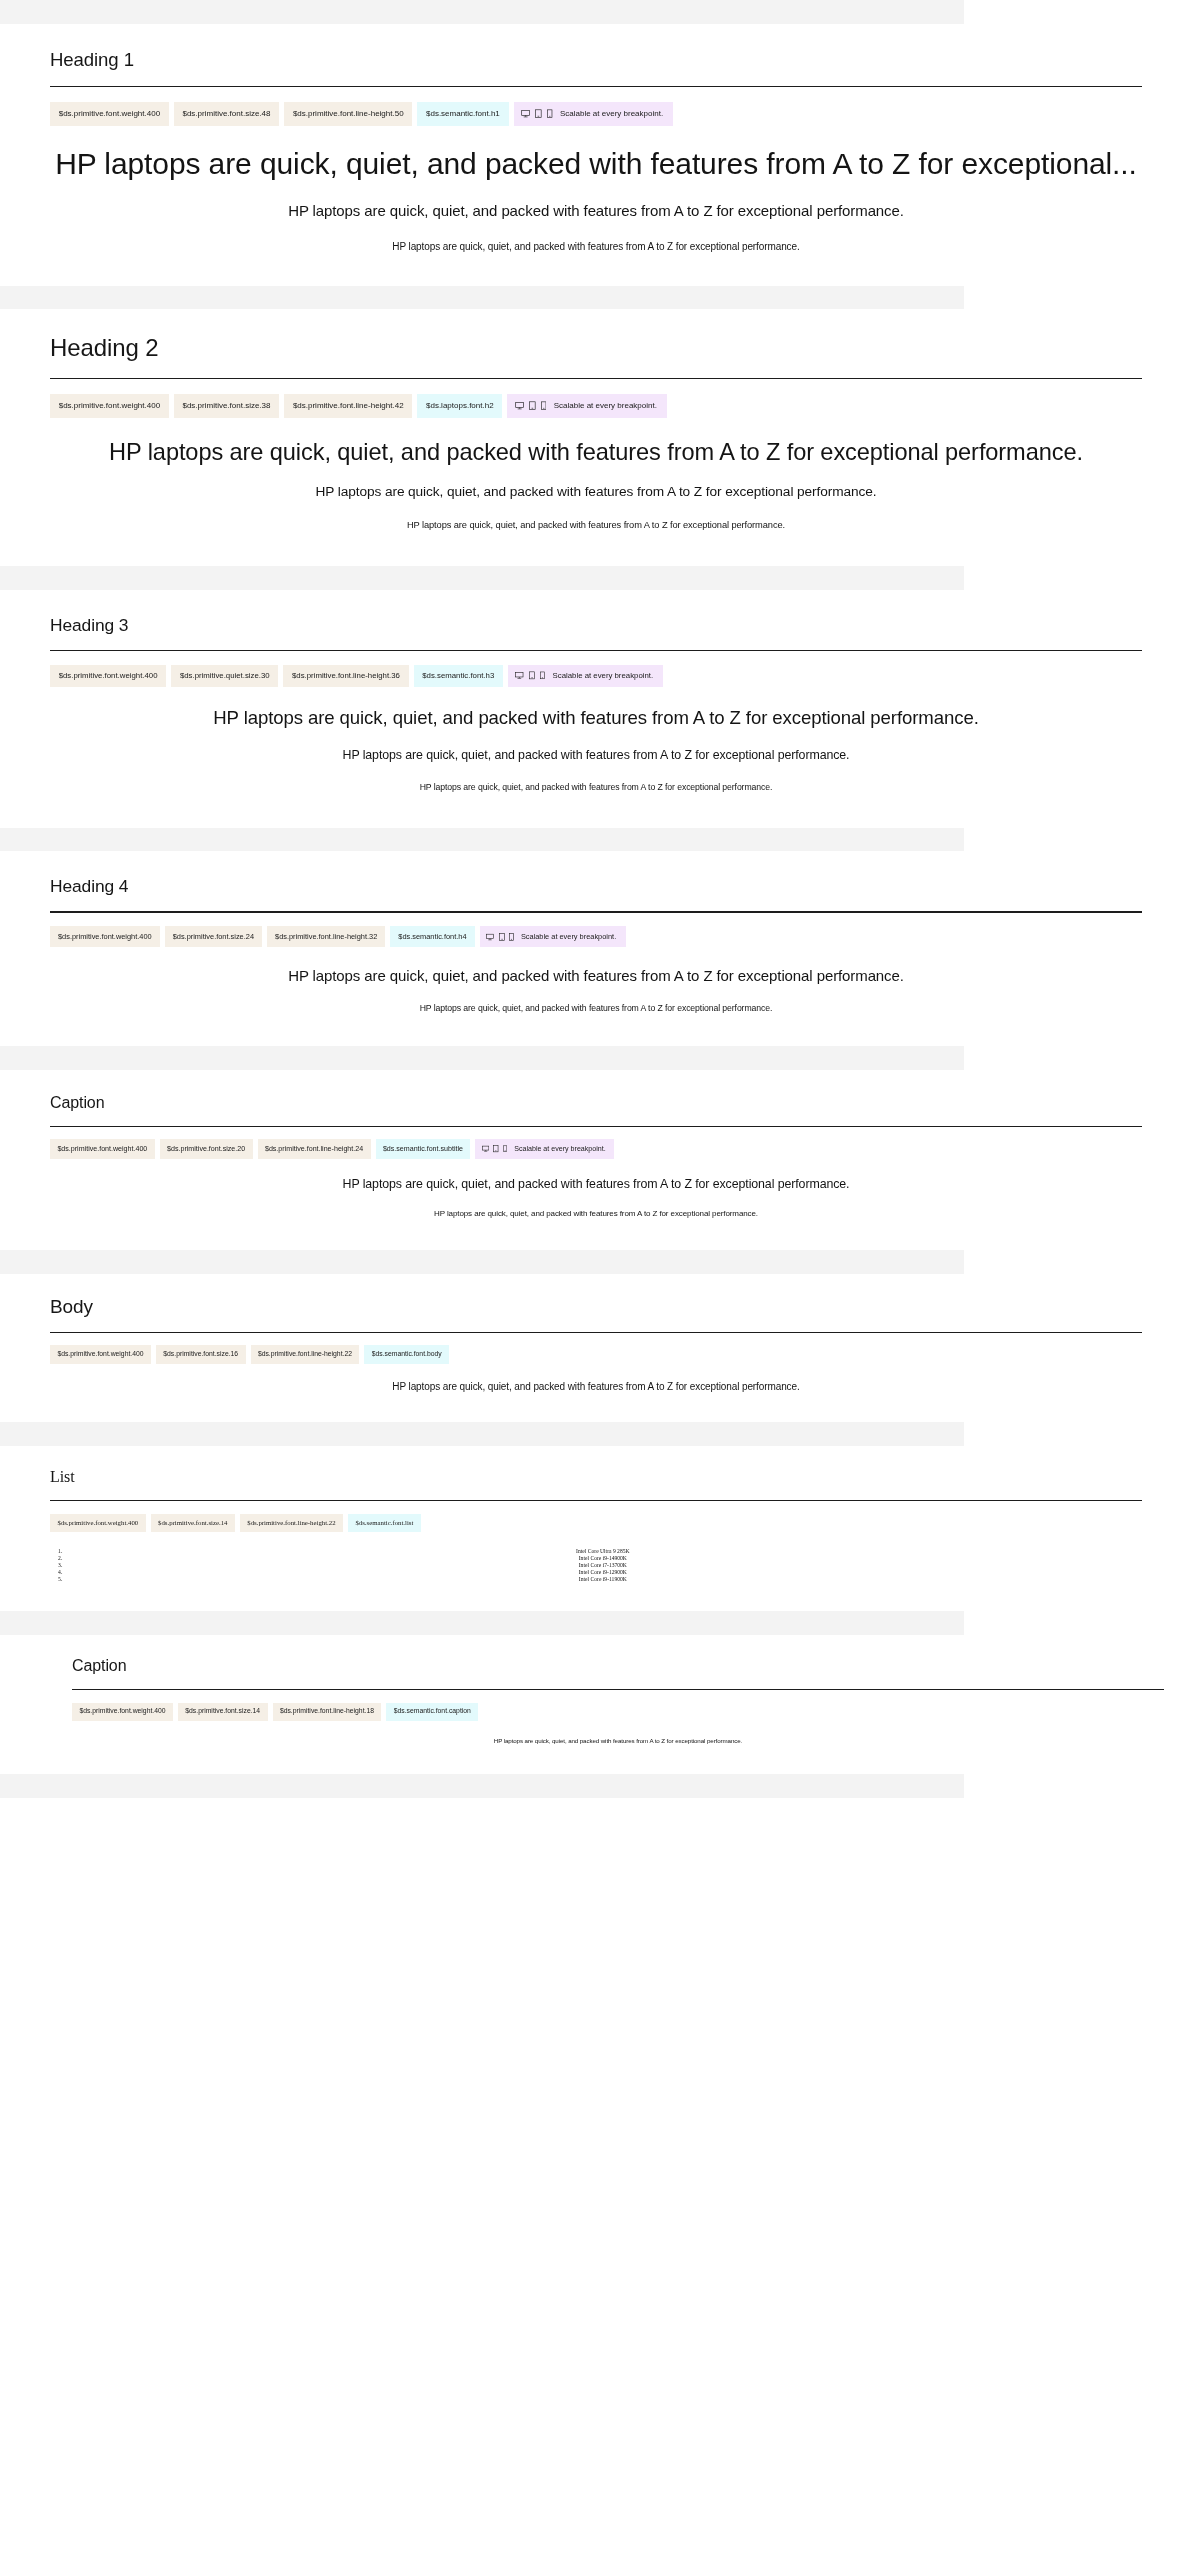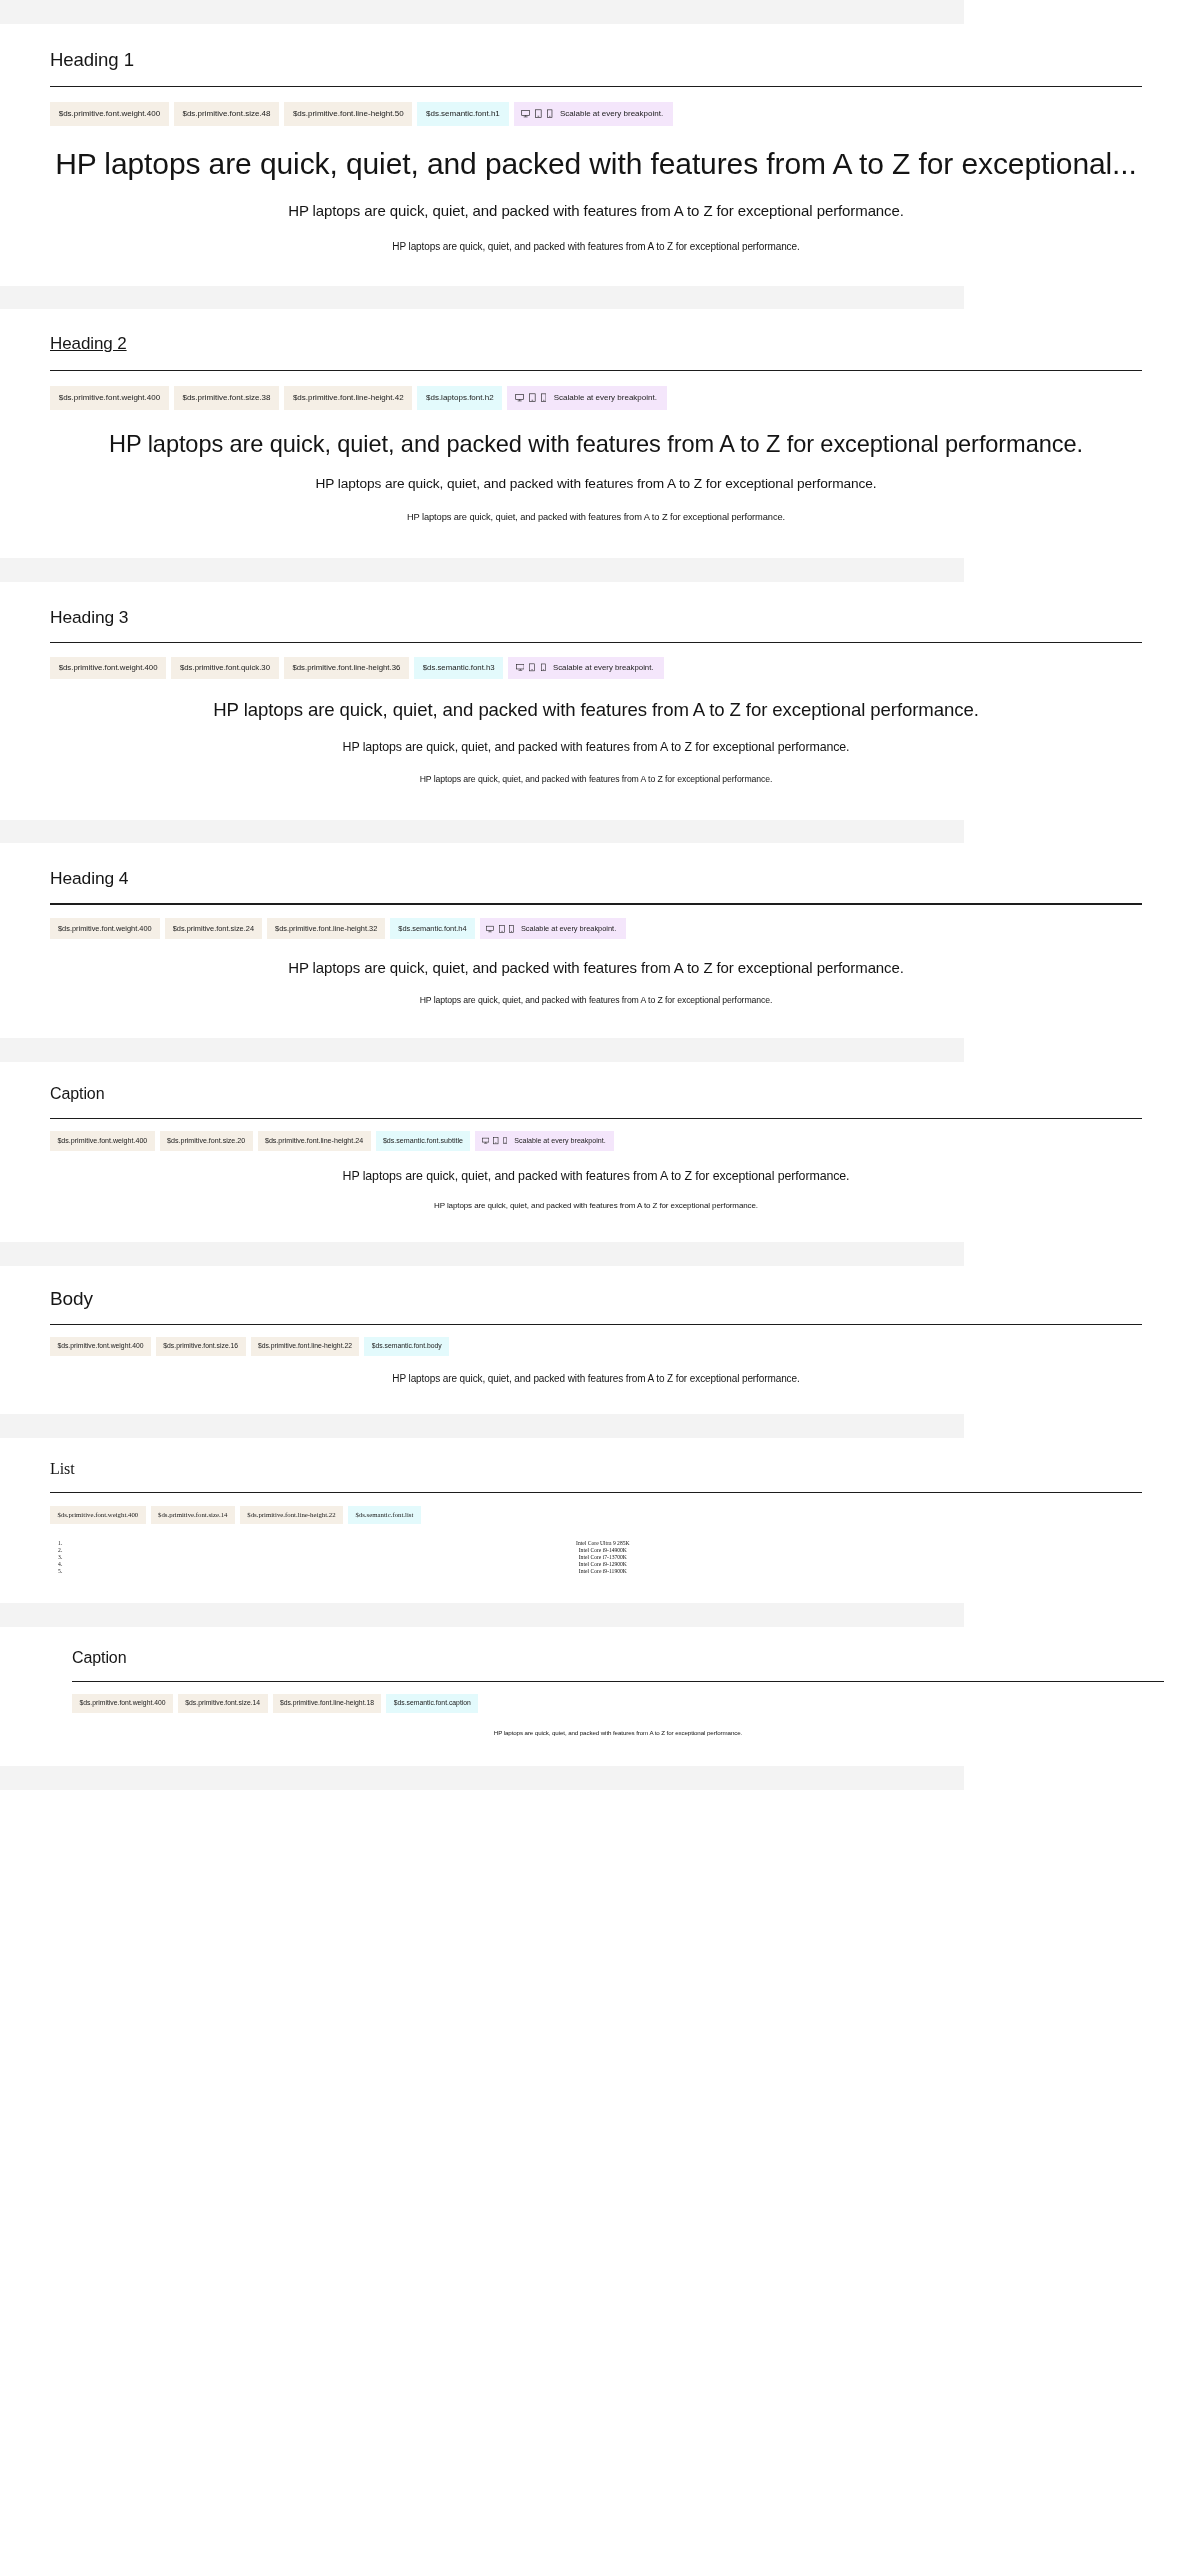--- a/index.html
+++ b/index.html
@@ -107,21 +107,21 @@
   #sec-h1 .chip { height: 23.6px; padding: 0 8.7px; font-size: 8px; }
   #sec-h1 .chip-scalable { padding-left: 7.4px; padding-right: 10px; }
   #sec-h1 .chip-icons { gap: 5px; margin-right: 6.2px; }
   #sec-h1 .samples { margin-top: 22.3px; }
   #sec-h1 .s1 { font-size: 30px; line-height: 31px; }
   #sec-h1 .s2 { font-size: 15px; line-height: 20px; margin-top: 22.3px; }
   #sec-h1 .s3 { font-size: 10px; line-height: 13.7px; margin-top: 18.6px; }
 
   
   #sec-h2 { padding-top: 25px; padding-bottom: 34px; }
-  #sec-h2 .section-title { font-size: 17px; text-decoration: underline; }
+  #sec-h2 .section-title { font-size: 24px; }
   #sec-h2 .rule { margin-top: 16px; }
   #sec-h2 .chips { margin-top: 15px; }
   #sec-h2 .chip { height: 23.6px; padding: 0 8.7px; font-size: 8px; }
   #sec-h2 .chip-scalable { padding-left: 7.4px; padding-right: 10px; }
   #sec-h2 .chip-icons { gap: 5px; margin-right: 6.2px; }
   #sec-h2 .samples { margin-top: 21px; }
   #sec-h2 .s1 { font-size: 23.6px; line-height: 26px; }
   #sec-h2 .s2 { font-size: 13.7px; line-height: 18.6px; margin-top: 18.6px; }
   #sec-h2 .s3 { font-size: 9.3px; line-height: 13px; margin-top: 17.4px; }
 
@@ -287,21 +287,21 @@
   </section>
 
   <div class="band"></div>
 
   <section class="section" id="sec-h3">
     <div class="section-inner">
       <h2 class="section-title">Heading 3</h2>
       <div class="rule"></div>
       <div class="chips">
         <span class="chip chip-primitive">$ds.primitive.font.weight.400</span>
-        <span class="chip chip-primitive">$ds.primitive.font.quick.30</span>
+        <span class="chip chip-primitive">$ds.primitive.quiet.size.30</span>
         <span class="chip chip-primitive">$ds.primitive.font.line-height.36</span>
         <span class="chip chip-semantic">$ds.semantic.font.h3</span>
         <span class="chip chip-scalable">
           <span class="chip-icons">
             <span>
               <svg width="8.7" height="8.7" viewBox="0 0 16 16" fill="none" stroke="#1b1b1b" stroke-width="1.1">
                 <rect x="1.2" y="2.4" width="13.6" height="8.6"></rect>
                 <line x1="8" y1="11" x2="8" y2="13.4"></line>
                 <line x1="4.6" y1="13.6" x2="11.4" y2="13.6"></line>
               </svg>

